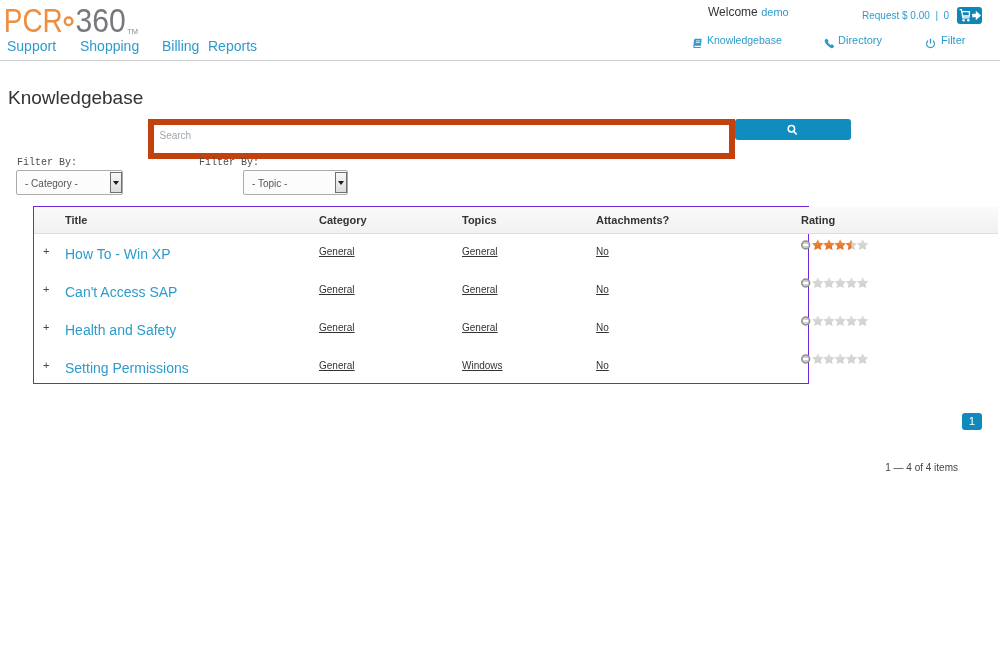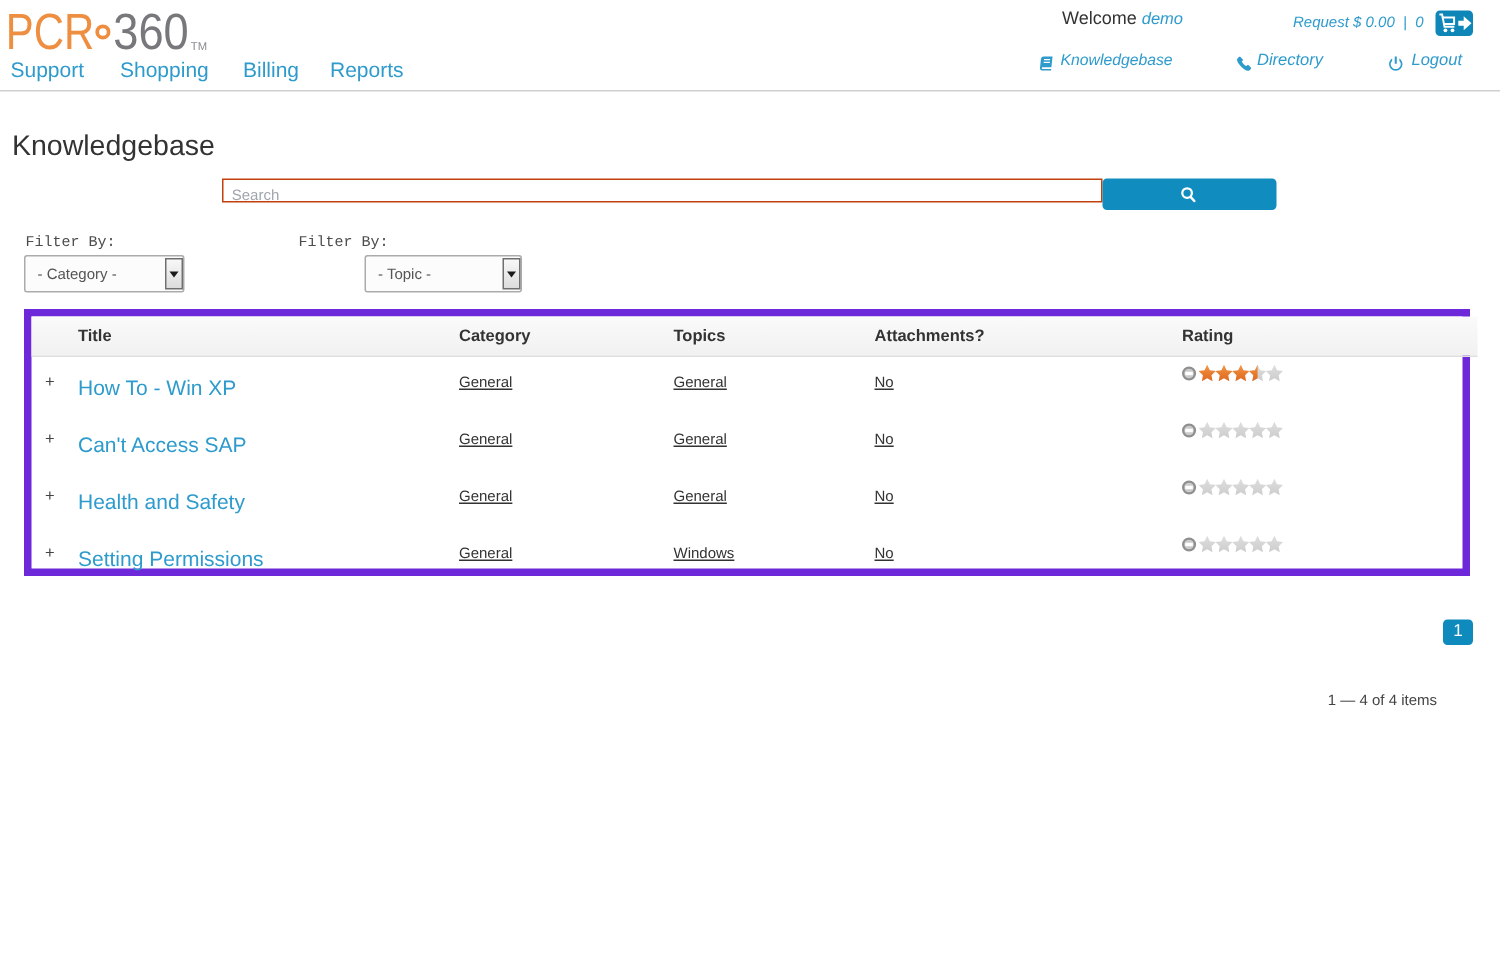--- a/index.html
+++ b/index.html
@@ -1,37 +1,37 @@
 <!DOCTYPE html>
 <html><head>
 <meta charset="utf-8">
 <style>
 * { margin:0; padding:0; box-sizing:border-box; }
 html,body { width:1000px; height:647px; background:#fff; font-family:"Liberation Sans", sans-serif; overflow:hidden; }
 .abs { position:absolute; }
 a { text-decoration:none; }
-.blue { color:#2e9bcc;font-style:italic; }
+.blue { color:#2e9bcc; }
 .page { position:relative; width:1000px; height:647px; }
 
 .hdr-line { position:absolute; left:0; top:60px; width:1000px; height:0; border-top:1px solid #d0d0d0; }
 .nav a { color:#2e9bcc; font-size:14px; }
 
 .cartbtn { position:absolute; left:957px; top:7px; width:25px; height:17px; background:#0e87b8; border-radius:3px; }
 
-.searchbox { position:absolute; left:148px; top:119px; width:587px; height:16px; border:1px solid #c2410c; background:#fff; }
+.searchbox { position:absolute; left:148px; top:119px; width:587px; height:40px; border:6px solid #c2410c; background:#fff; }
 .searchbox span { position:absolute; left:5.5px; top:5px; font-size:10px; color:#a0a6ac; }
 .searchbtn { position:absolute; left:735px; top:119px; width:116px; height:21px; background:#108cbe; border-radius:3px; }
 
 .flabel { position:absolute; font-size:10px; color:#4c4c4c;font-family:Liberation Mono, monospace; }
 .dd { position:absolute; top:170px; height:25px; border:1px solid #ababab; background:#fcfcfc; border-radius:2px; }
 .dd .txt { position:absolute; left:8px; top:7px; font-size:10px; color:#555;text-align:center; }
 .dd .arr { position:absolute; right:0px; top:1px; bottom:1px; width:12px; background:linear-gradient(#f8f8f8,#dcdcdc); border:1px solid #6f6f6f; }
 .dd .arr:after { content:""; position:absolute; left:2px; top:8px; border-left:3.2px solid transparent; border-right:3.2px solid transparent; border-top:4px solid #1a1a1a; }
 
-.grid { position:absolute; left:16px; top:206px; width:964px; height:178px; border:5px solid #6d28d9; background:#fff; }
+.grid { position:absolute; left:33px; top:206px; width:776px; height:178px; border:1px solid #6d28d9; background:#fff; }
 .ghead { position:absolute; left:0; top:0; width:964px; height:27px; background:linear-gradient(#fafafa,#f1f1f1); border-bottom:1px solid #dedede; }
 .ghead div { position:absolute; top:7px; font-size:11px; font-weight:bold; color:#333; }
 .grow { position:absolute; left:0; width:964px; height:38px; }
 .grow .plus { position:absolute; left:9px; top:11px; font-size:11px; color:#444; }
 .grow a { position:absolute; left:31px; top:12px; font-size:14px; color:#2e9bcc; }
 .grow .c { position:absolute; top:12px; font-size:10px; color:#333;text-decoration:underline; }
 .grow svg.rating { position:absolute; left:767px; top:5px; }
 
 .pager-info { position:absolute; left:858px; width:100px; text-align:right; top:415px; font-size:10px; color:#444;margin-top:47px; }
 .pager-btn { position:absolute; left:962px; top:413px; width:20px; height:17px; background:#0f8abc; border-radius:3px; color:#fff; font-size:11.5px; text-align:center; line-height:17px; }
@@ -49,21 +49,21 @@
     <text x="3.8" y="32.4" font-size="34" fill="#ee8e41" textLength="59" lengthAdjust="spacingAndGlyphs" font-family="Liberation Sans">PCR</text>
     <circle cx="68.6" cy="21.3" r="3.8" fill="none" stroke="#ee8e41" stroke-width="2.5"></circle>
     <text x="75.5" y="32.4" font-size="34" fill="#77787b" textLength="50.3" lengthAdjust="spacingAndGlyphs" font-family="Liberation Sans">360</text>
     <text x="127.2" y="33.5" font-size="7.5" fill="#8a8b8e" font-family="Liberation Sans">TM</text>
   </svg>
 
   <div class="abs nav" style="left:0; top:37.5px;">
     <a class="abs" style="left:7px">Support</a>
       <a class="abs" style="left:80px">Shopping</a>
       <a class="abs" style="left:162px">Billing</a>
-      <a class="abs" style="left:220px">Reports</a>
+      <a class="abs" style="left:208px">Reports</a>
   </div>
   <div class="hdr-line"></div>
 
   <div class="abs" style="left:708px; top:5px; font-size:12px; color:#333;">Welcome <a class="blue" style="font-size:11px">demo</a></div>
   <div class="abs" style="left:862px; top:10px; font-size:10px;"><a class="blue">Request $ 0.00&nbsp; |&nbsp; 0</a></div>
   <div class="cartbtn">
     <svg width="25" height="17" viewBox="0 0 25 17">
       <g fill="none" stroke="#fff" stroke-width="1.3">
         <path d="M4.2 4.6 h8.2 v4.4 h-7.3"></path>
         <path d="M2.6 2.6 h1.8 l1.6 8.2 h6.6"></path>
@@ -86,21 +86,21 @@
         <path fill="#2e9bcc" d="M3.6 1.2 C3.3 1.2 3 1.3 2.8 1.5 L1.6 2.7 C0.9 3.4 0.9 4.6 1.4 5.7 C2.1 7.2 3.3 9 5.1 10.8 C6.9 12.6 8.7 13.8 10.2 14.5 C11.3 15 12.5 15 13.2 14.3 L14.4 13.1 C14.8 12.7 14.8 12 14.4 11.6 L12.3 9.5 C11.9 9.1 11.2 9.1 10.8 9.5 L10 10.3 C10 10.3 9 10 7.5 8.5 C6 7 5.6 5.9 5.6 5.9 L6.4 5.1 C6.9 4.7 6.9 4 6.4 3.6 L4.4 1.5 C4.2 1.3 3.9 1.2 3.6 1.2 Z"></path>
       </svg>
   </div>
   <a class="abs blue" style="left:838px; top:34px; font-size:11px;">Directory</a>
 
   <div class="abs" style="left:925px; top:35px;">
     <svg width="11" height="11" viewBox="0 0 16 16">
         <path fill="#2e9bcc" d="M7 1 L9 1 L9 8 L7 8 Z M11.5 2.8 C13.3 4 14.5 6 14.5 8.3 C14.5 11.9 11.6 14.8 8 14.8 C4.4 14.8 1.5 11.9 1.5 8.3 C1.5 6 2.7 4 4.5 2.8 L4.5 5.3 C3.6 6.1 3.1 7.1 3.1 8.3 C3.1 11 5.3 13.2 8 13.2 C10.7 13.2 12.9 11 12.9 8.3 C12.9 7.1 12.4 6.1 11.5 5.3 Z"></path>
       </svg>
   </div>
-  <a class="abs blue" style="left:941px; top:34px; font-size:11px;">Logout</a>
+  <a class="abs blue" style="left:941px; top:34px; font-size:11px;">Filter</a>
 
   <div class="abs" style="left:8px; top:87px; font-size:19px; color:#333;">Knowledgebase</div>
 
   <div class="searchbox">
       <span>Search</span>
     </div>
   <div class="searchbtn">
     <svg class="abs" style="left:50px;top:4px" width="14" height="14" viewBox="0 0 14 14">
       <circle cx="6.4" cy="5.7" r="3.2" fill="none" stroke="#fff" stroke-width="1.5"></circle>
       <line x1="8.7" y1="8.3" x2="11.2" y2="11" stroke="#fff" stroke-width="1.7" stroke-linecap="round"></line>

